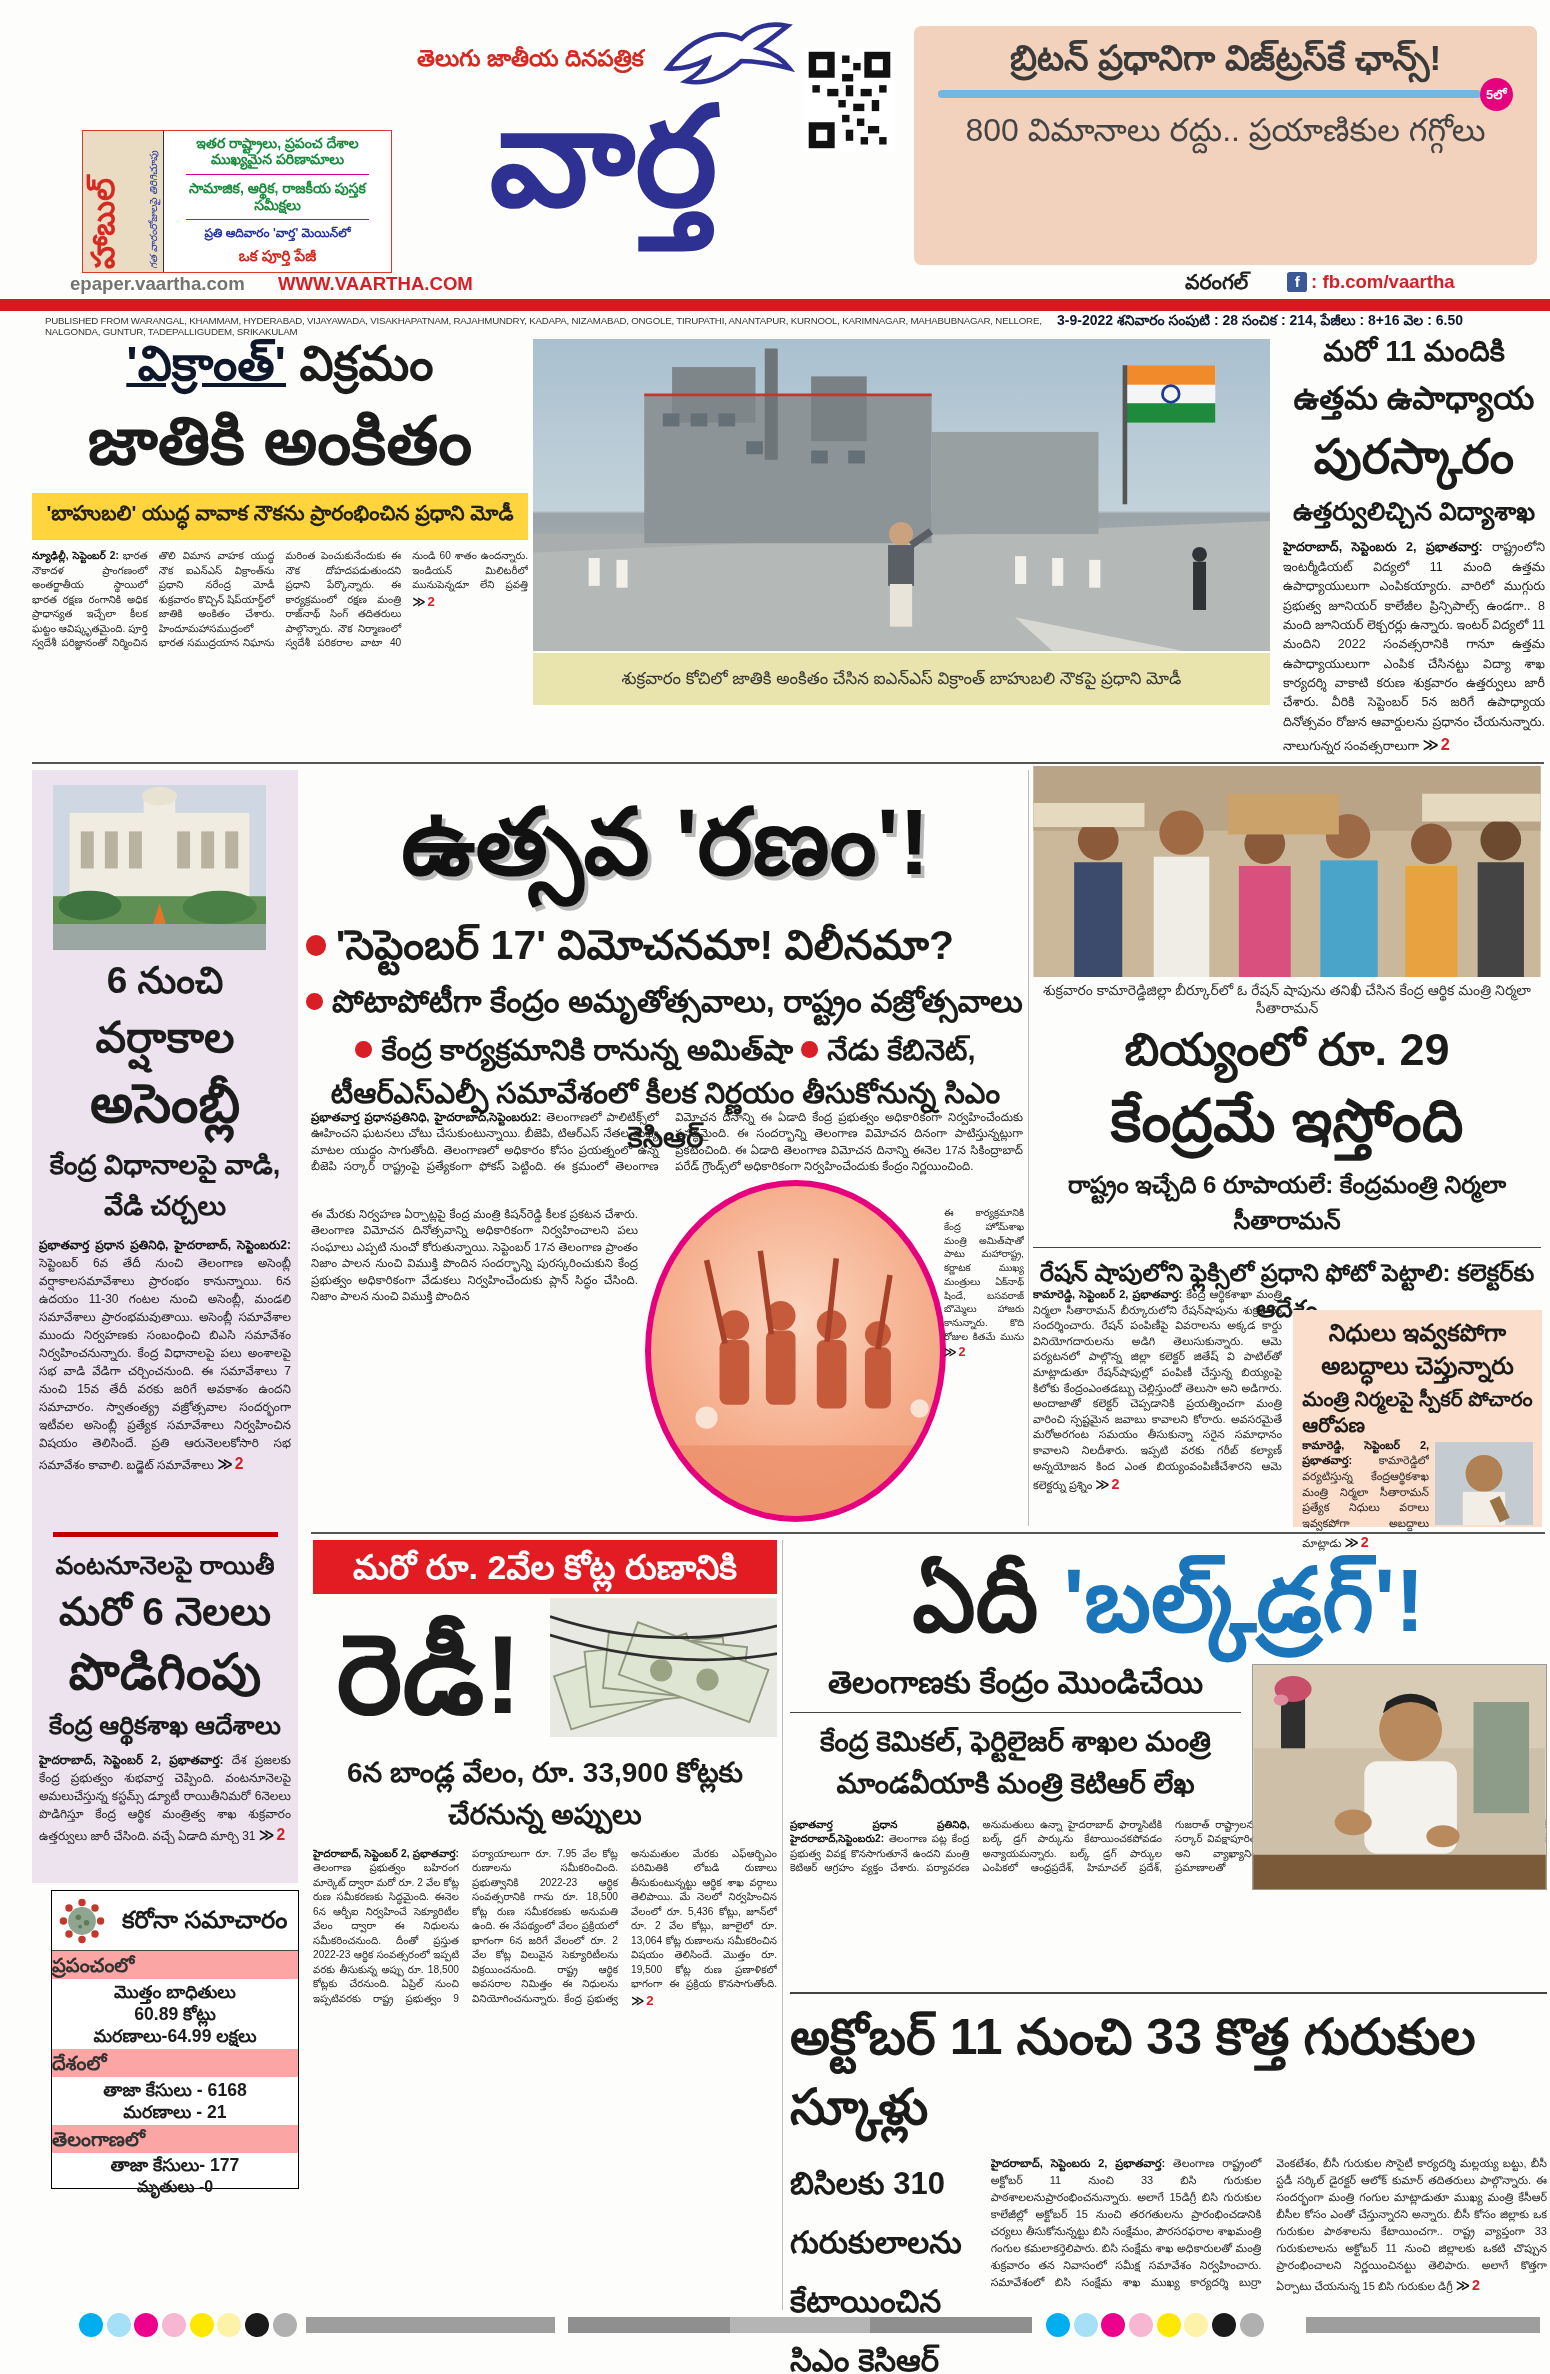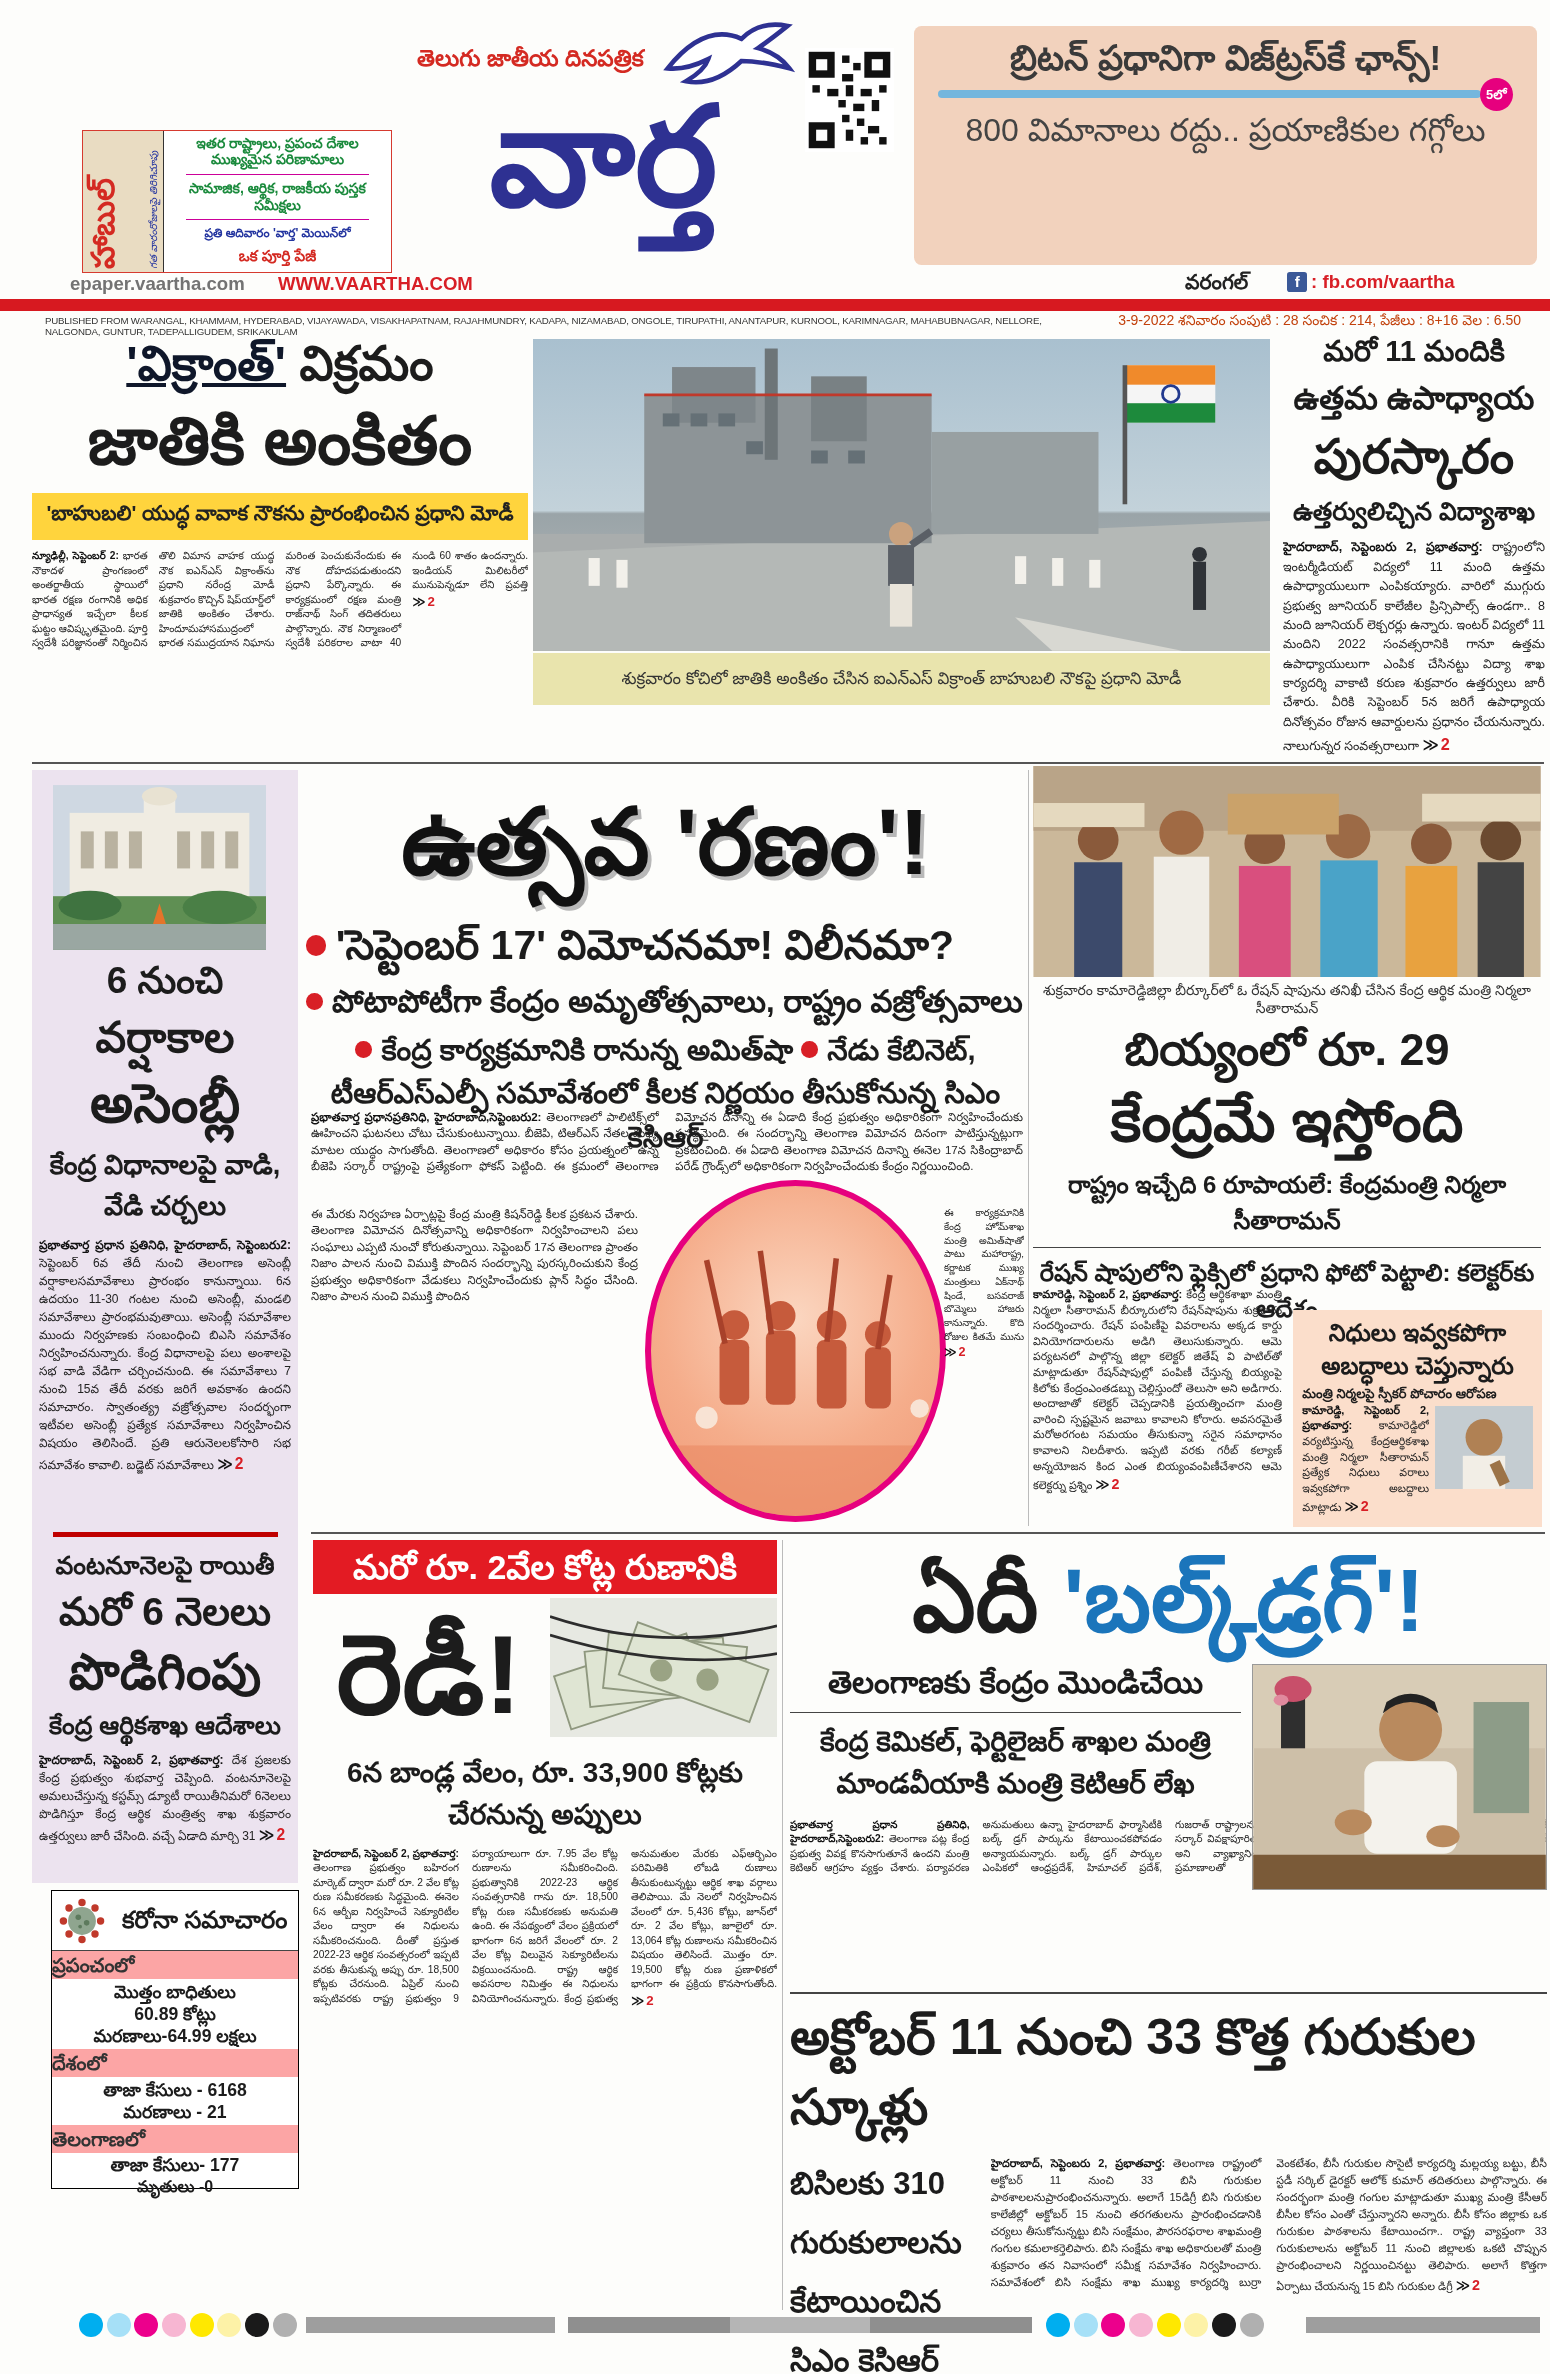--- a/index.html
+++ b/index.html
@@ -89,21 +89,21 @@
   <div class="abs" style="left:70px;top:273px;font-size:18.6px;font-weight:bold;color:#737373;">epaper.vaartha.com</div>
   <div class="abs" style="left:278px;top:273px;font-size:18.6px;font-weight:bold;color:#d81f26;">WWW.VAARTHA.COM</div>
   <div class="abs" style="left:1185px;top:271px;font-size:20.4px;font-weight:bold;color:#222;">వరంగల్</div>
   <div class="abs" style="left:1287px;top:271px;display:flex;align-items:center;">
     <span style="display:inline-block;width:20.4px;height:20.4px;background:#3b5998;color:#fff;border-radius:2.8px;text-align:center;line-height:20.4px;font-weight:bold;font-size:15px;">
       <span>f</span></span>
     <span style="font-size:18.6px;font-weight:bold;color:#d81f26;margin-left:3.7px;">: fb.com/vaartha</span>
   </div>
   <div class="abs" style="left:0;top:299px;width:1551px;height:12px;background:#d71920;"></div>
   <div class="abs" style="left:45px;top:315px;width:1002px;font-size:9.7px;color:#333;letter-spacing:-0.2px;">PUBLISHED FROM WARANGAL, KHAMMAM, HYDERABAD, VIJAYAWADA, VISAKHAPATNAM, RAJAHMUNDRY, KADAPA, NIZAMABAD, ONGOLE, TIRUPATHI, ANANTAPUR, KURNOOL, KARIMNAGAR, MAHABUBNAGAR, NELLORE, NALGONDA, GUNTUR, TADEPALLIGUDEM, SRIKAKULAM</div>
-  <div class="abs" style="left:1057px;top:312px;width:464px;font-size:14px;font-weight:normal;color:#c2410c;text-align:right;">3-9-2022 శనివారం సంపుటి : 28 సంచిక : 214, పేజీలు : 8+16 వెల : 6.50</div>
+  <div class="abs" style="left:1057px;top:312px;width:464px;font-size:14px;font-weight:bold;color:#0f172a;text-align:left;">3-9-2022 శనివారం సంపుటి : 28 సంచిక : 214, పేజీలు : 8+16 వెల : 6.50</div>
 
   <div class="abs" style="left:32px;top:332px;width:496px;">
     <div class="c" style="font-size:48px;font-weight:800;line-height:1.35;">
       <span class="red">'విక్రాంత్'</span><span> విక్రమం</span>
     </div>
     <div class="c" style="font-size:67px;font-weight:800;line-height:1.3;">జాతికి అంకితం</div>
     <div class="c" style="margin-top:9.3px;background:#ffd43d;font-size:20.4px;font-weight:bold;color:#222;padding:9.3px 3.7px;">'బాహుబలి' యుద్ధ వావాక నౌకను ప్రారంభించిన ప్రధాని మోడీ</div>
     <div class="body-txt" style="margin-top:9.3px;height:193px;column-count:4;column-gap:11px;font-size:10.2px;">
       <b class="dl">న్యూఢిల్లీ, సెప్టెంబర్ 2: </b><span>భారత నౌకాదళ ప్రాంగణంలో అంతర్జాతీయ స్థాయిలో భారత రక్షణ రంగానికి అధిక ప్రాధాన్యత ఇచ్చేలా కీలక ఘట్టం ఆవిష్కృతమైంది. పూర్తి స్వదేశీ పరిజ్ఞానంతో నిర్మించిన తొలి విమాన వాహక యుద్ధ నౌక ఐఎన్ఎస్ విక్రాంత్‌ను ప్రధాని నరేంద్ర మోడీ శుక్రవారం కొచ్చిన్ షిప్‌యార్డ్‌లో జాతికి అంకితం చేశారు. హిందూమహాసముద్రంలో భారత సముద్రయాన నిఘాను మరింత పెంచుకునేందుకు ఈ నౌక దోహదపడుతుందని ప్రధాని పేర్కొన్నారు. ఈ కార్యక్రమంలో రక్షణ మంత్రి రాజ్‌నాథ్ సింగ్ తదితరులు పాల్గొన్నారు. నౌక నిర్మాణంలో స్వదేశీ పరికరాల వాటా 40 నుండి 60 శాతం ఉందన్నారు. ఇండియన్ మిలిటరీలో మునుపెన్నడూ లేని ప్రవత్తి</span>
       <span class="cont"><i>≫</i><b>2</b></span>
@@ -333,21 +333,21 @@
     <div class="c bold" style="font-size:24px;line-height:1.5;border-bottom:1.9px solid #444;padding-bottom:7.4px;margin-top:5.6px;">రాష్ట్రం ఇచ్చేది 6 రూపాయలే: కేంద్రమంత్రి నిర్మలా సీతారామన్</div>
     <div class="c bold" style="font-size:24px;line-height:1.5;margin-top:7.4px;">రేషన్ షాపులోని ఫ్లెక్సిలో ప్రధాని ఫోటో పెట్టాలి: కలెక్టర్‌కు ఆదేశం</div>
   </div>
   <div class="abs body-txt" style="left:1033px;top:1287px;width:249px;height:239px;font-size:11px;">
     <b class="dl">కామారెడ్డి, సెప్టెంబర్ 2, ప్రభాతవార్త: </b><span>కేంద్ర ఆర్థికశాఖా మంత్రి నిర్మలా సీతారామన్ బీర్కూరులోని రేషన్‌షాపును శుక్రవారం సందర్శించారు. రేషన్ పంపిణీపై వివరాలను అక్కడ కార్డు వినియోగదారులను అడిగి తెలుసుకున్నారు. ఆమె పర్యటనలో పాల్గొన్న జిల్లా కలెక్టర్ జితేష్ వి పాటిల్‌తో మాట్లాడుతూ రేషన్‌షాపుల్లో పంపిణీ చేస్తున్న బియ్యంపై కిలోకు కేంద్రంఎంతడబ్బు చెల్లిస్తుందో తెలుసా అని అడిగారు. అందాజాతో కలెక్టర్ చెప్పడానికి ప్రయత్నించగా మంత్రి వారించి స్పష్టమైన జవాబు కావాలని కోరారు. అవసరమైతే మరోఅరగంట సమయం తీసుకున్నా సరైన సమాధానం కావాలని నిలదీశారు. ఇప్పటి వరకు గరీబ్ కల్యాణ్ అన్నయోజన కింద ఎంత బియ్యంవంపిణీచేశారని ఆమె కలెక్టర్ను ప్రశ్నిం</span>
     <span class="cont"><i>≫</i><b>2</b></span>
   </div>
 
   <div class="abs" style="left:1293px;top:1310px;width:249px;height:217px;background:#fbdecb;padding:7.4px 9.3px;box-sizing:border-box;">
     <div class="c bold" style="font-size:24px;line-height:1.35;">నిధులు ఇవ్వకపోగా అబద్ధాలు చెప్తున్నారు</div>
-    <div class="bold" style="font-size:13px;line-height:1.3;margin-top:3.7px;">మంత్రి నిర్మలపై స్పీకర్ పోచారం ఆరోపణ</div>
+    <div class="bold" style="font-size:20px;line-height:1.3;margin-top:3.7px;">మంత్రి నిర్మలపై స్పీకర్ పోచారం ఆరోపణ</div>
     <div class="photo" style="float:right;width:98px;height:83px;margin:3.7px 0 1.9px 5.6px;background:linear-gradient(#cfd6da,#b9c2c8);">
       <svg width="98" height="83" viewBox="0 0 106 90">
         <rect width="106" height="90" fill="#c4ccd1"></rect>
         <circle cx="53" cy="34" r="20" fill="#b08154"></circle>
         <rect x="30" y="54" width="46" height="36" fill="#f2eee6"></rect>
         <rect x="64" y="60" width="12" height="26" fill="#9c7347" transform="rotate(-25 70 73)"></rect>
       </svg>
     </div>
     <div class="body-txt" style="font-size:11px;">
       <b class="dl">కామారెడ్డి, సెప్టెంబర్ 2, ప్రభాతవార్త: </b><span>కామారెడ్డిలో వర్యటిస్తున్న కేంద్రఆర్థికశాఖ మంత్రి నిర్మలా సీతారామన్ ప్రత్యేక నిధులు వరాలు ఇవ్వకపోగా అబద్దాలు మాట్లాడు</span>

